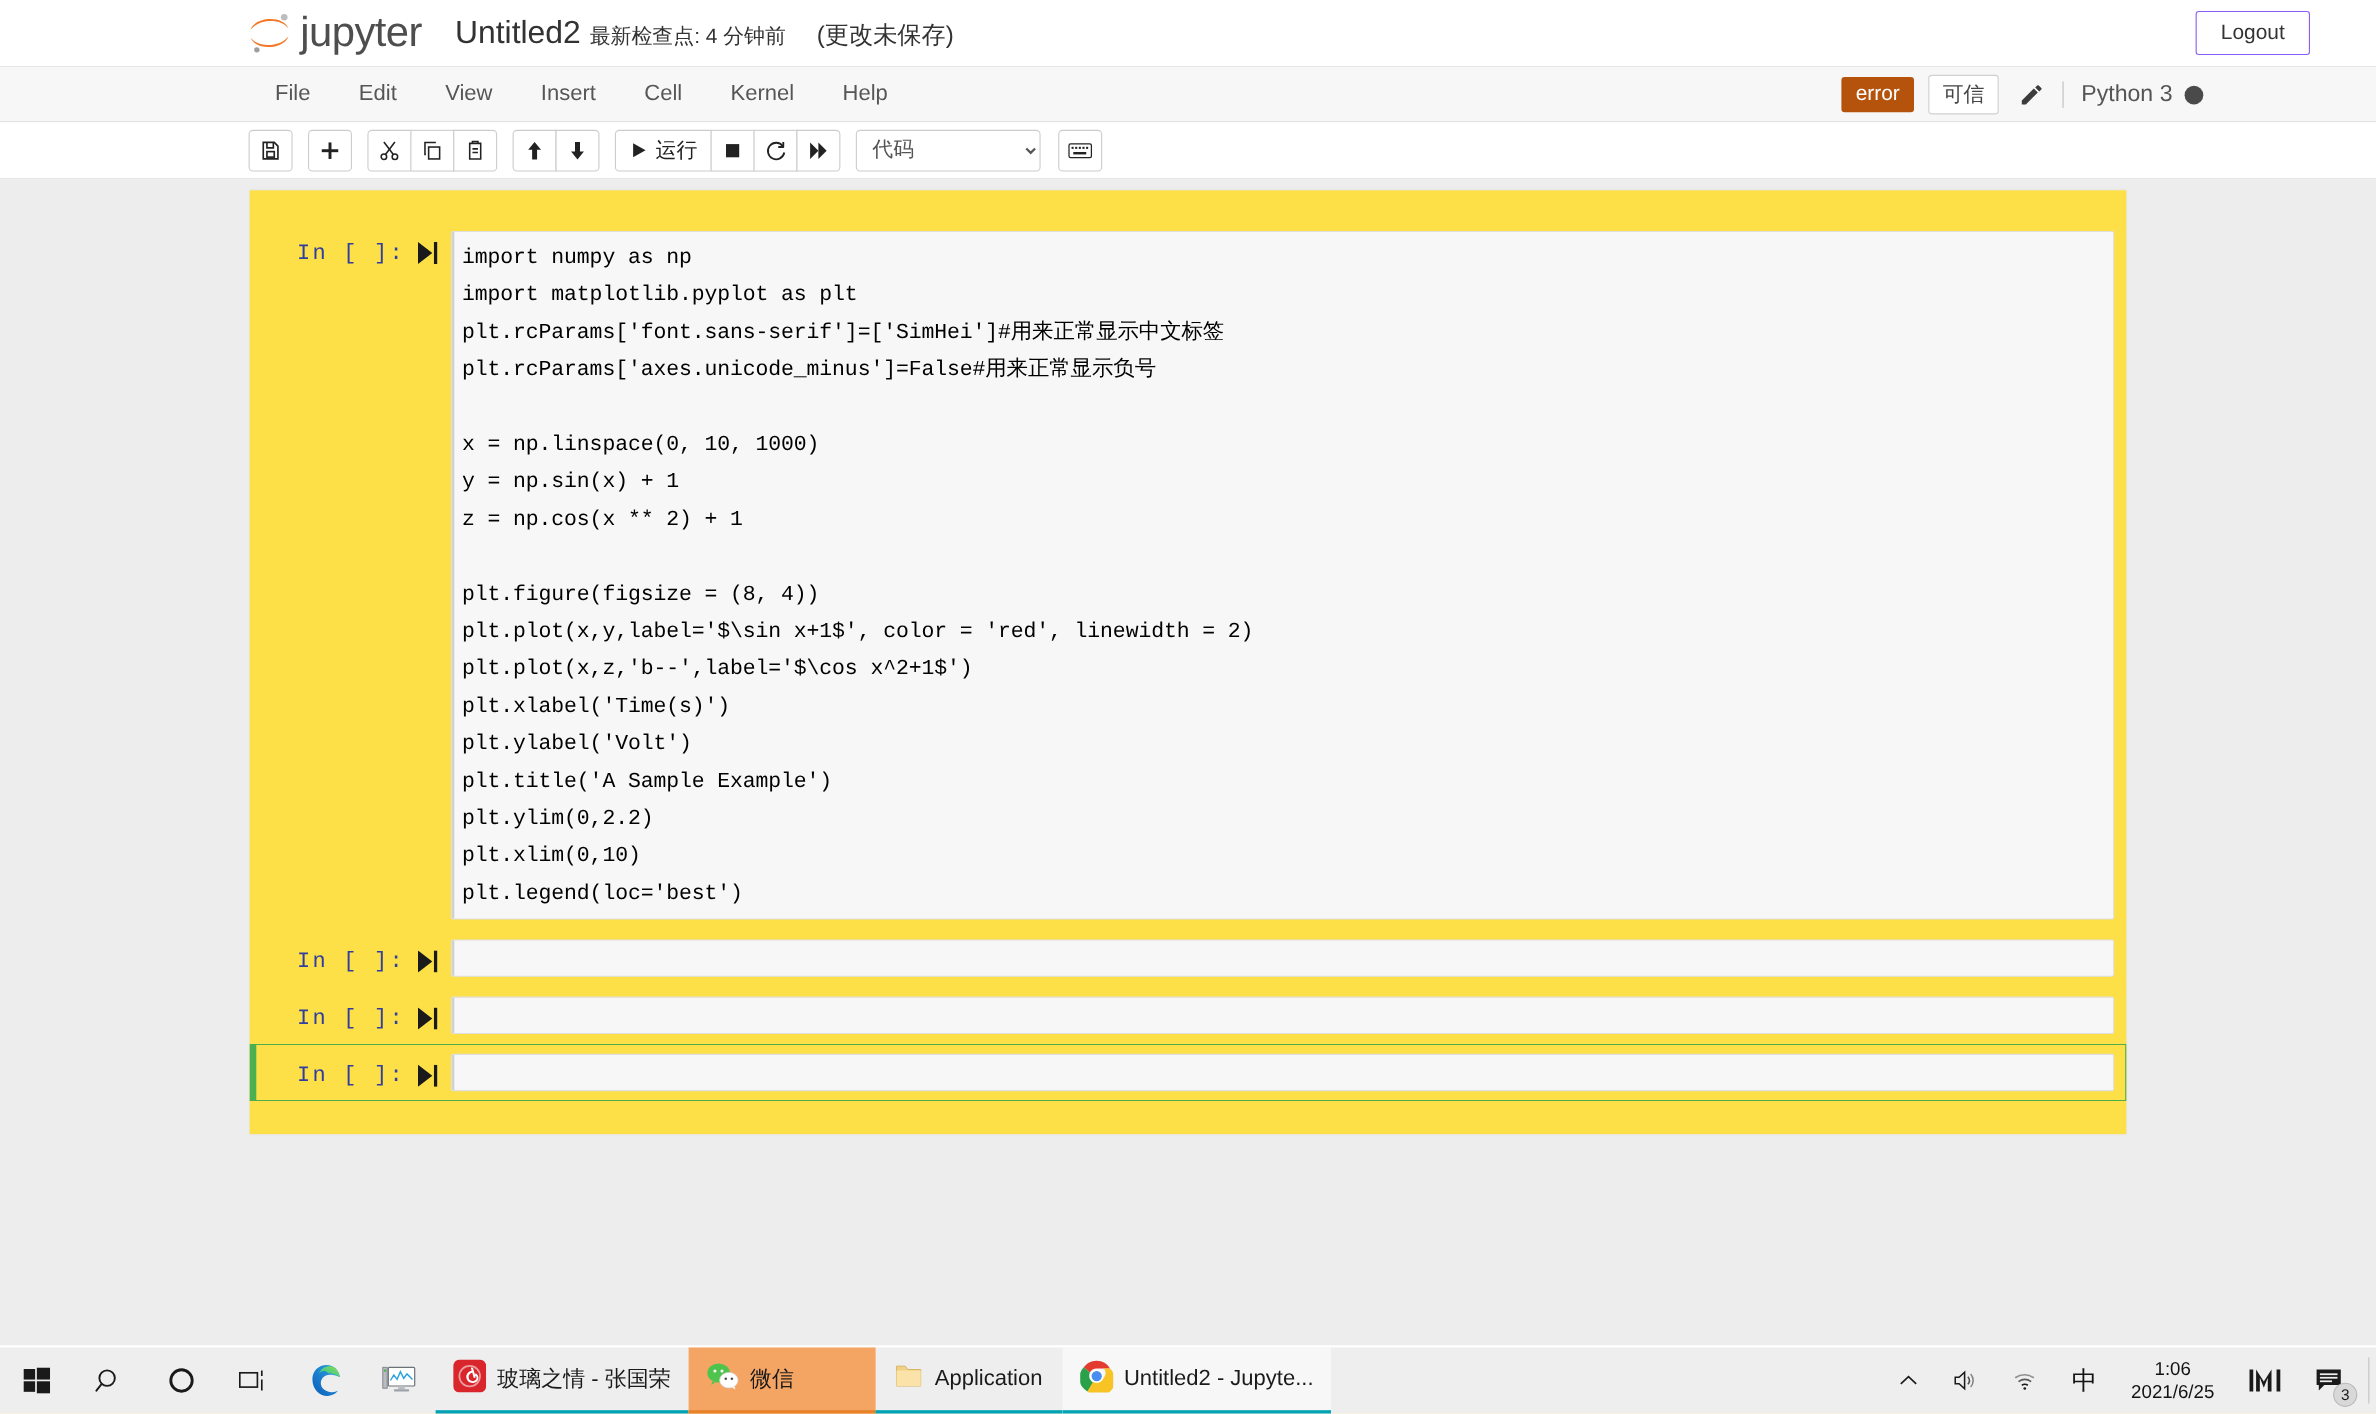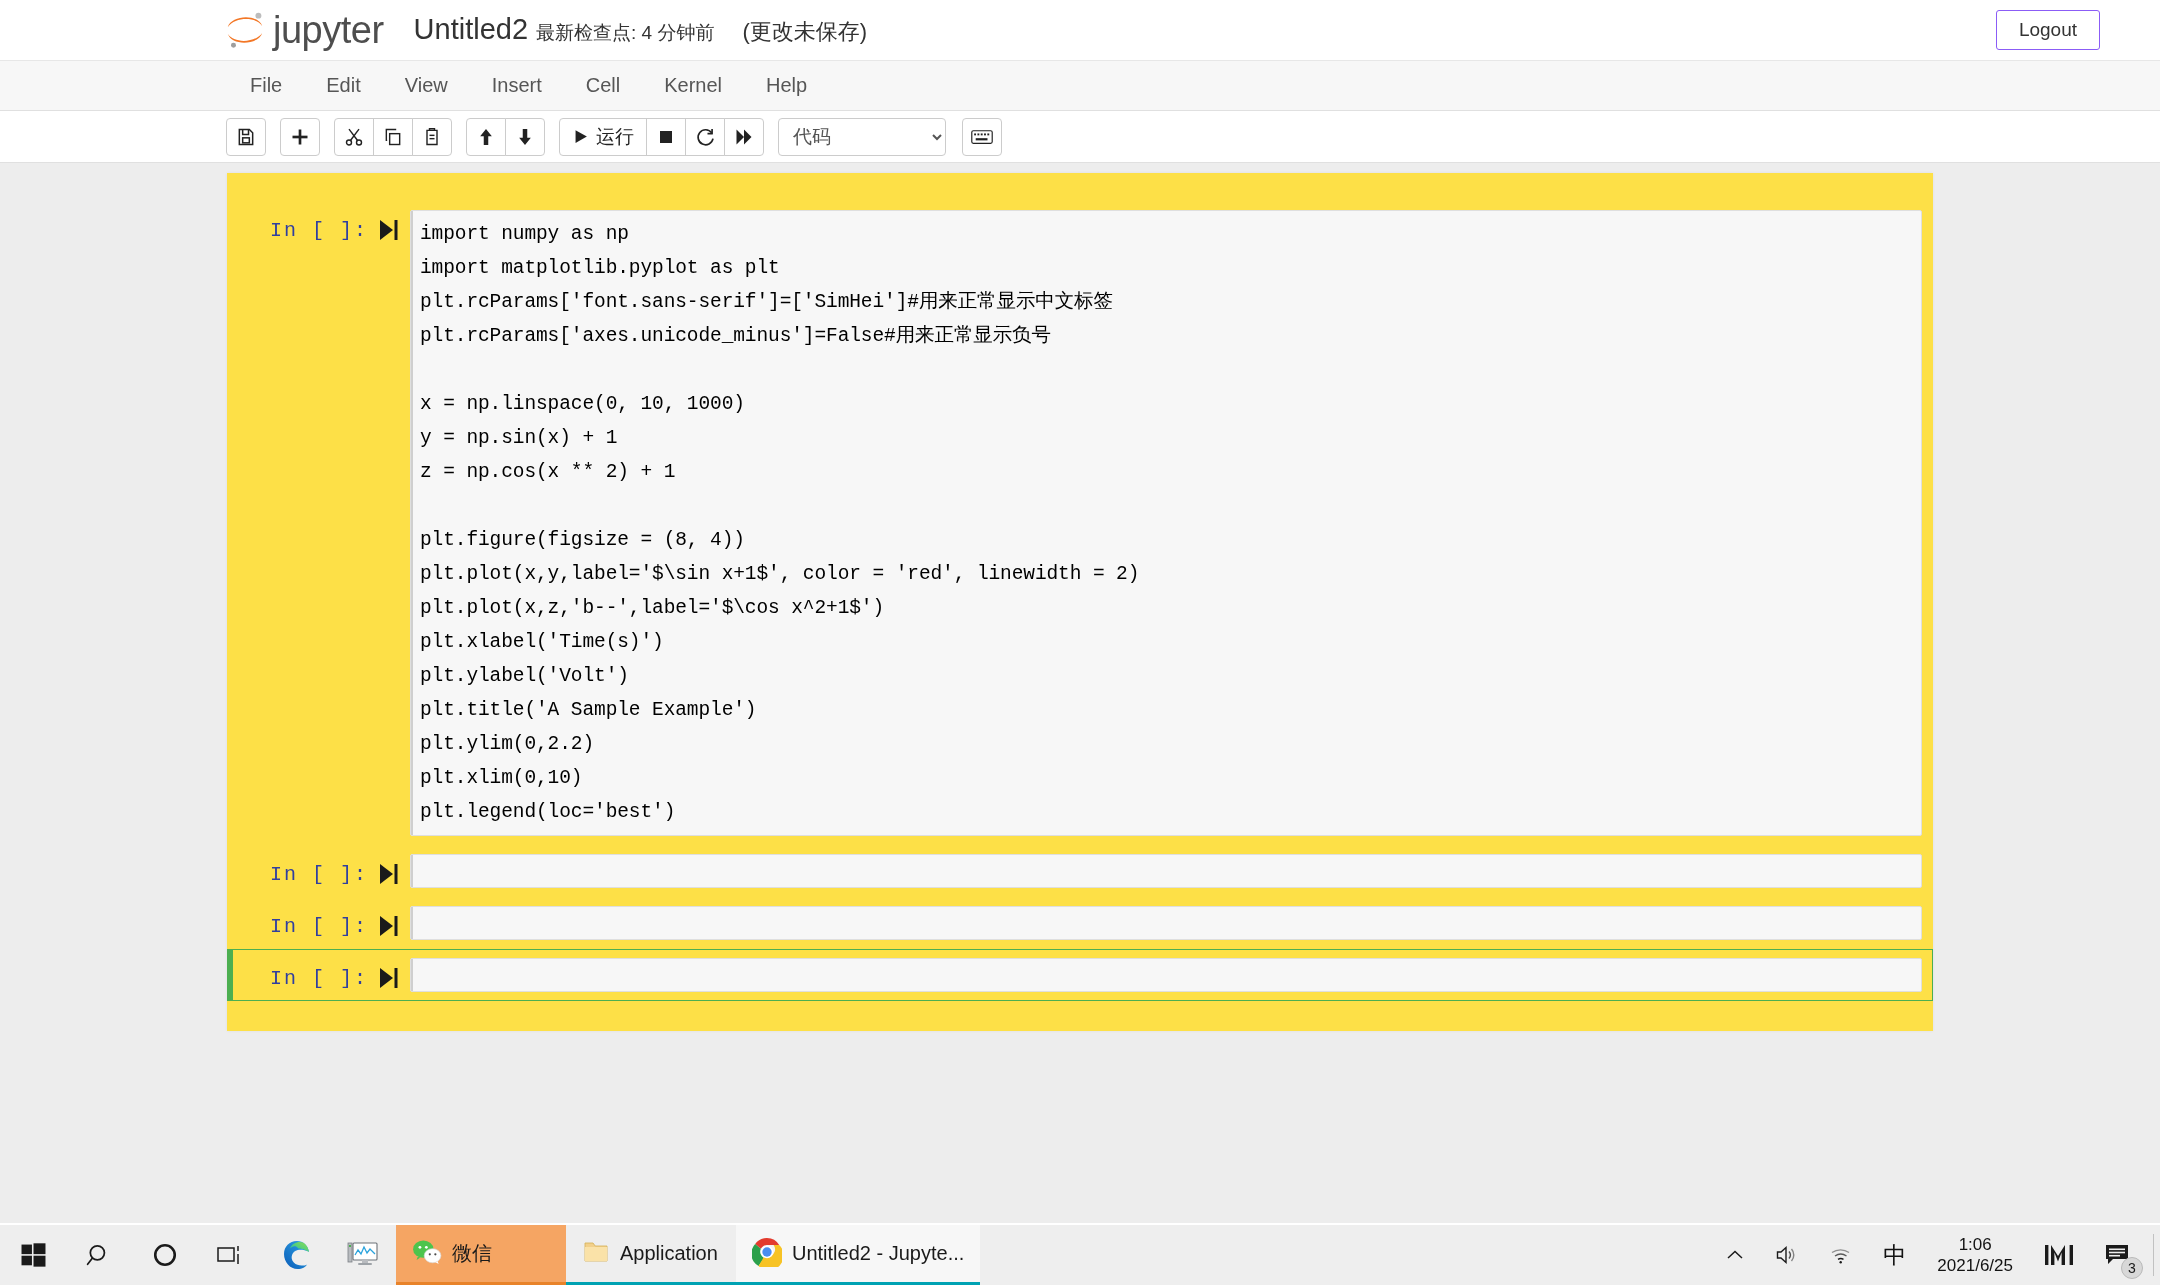--- a/index.html
+++ b/index.html
@@ -250,20 +250,32 @@
   <div id="menu-items">
     <div class="menu-item">File</div>
     <div class="menu-item">Edit</div>
     <div class="menu-item">View</div>
     <div class="menu-item">Insert</div>
     <div class="menu-item">Cell</div>
     <div class="menu-item">Kernel</div>
     <div class="menu-item">Help</div>
   </div>
 
+  <div id="kernel-status-group">
+    <span id="error-badge">error</span>
+    <span id="trusted-badge">可信</span>
+    <span id="edit-mode-icon">
+      <svg width="24" height="24" viewBox="0 0 24 24" fill="#3c3c3c">
+        <path d="M3 17.3V21h3.7L17.6 10.1l-3.7-3.7L3 17.3zm17.7-9.9c.4-.4.4-1 0-1.4l-2.3-2.3c-.4-.4-1-.4-1.4 0l-1.8 1.8 3.7 3.7 1.8-1.8z"></path>
+      </svg>
+    </span>
+    <span id="kernel-divider"></span>
+    <span id="kernel-name">Python 3</span>
+    <span id="kernel-idle-dot"></span>
+  </div>
 </div>
 
 <div id="toolbar">
   <div id="toolbar-inner">
 
     <div class="btn-group">
       <div class="tb-btn">
         <svg width="20" height="20" viewBox="0 0 24 24" fill="none" stroke="#222" stroke-width="1.8">
           <path d="M4 3h12l4 4v14H4z"></path>
             <path d="M8 3v6h7V3" fill="none"></path>
@@ -494,20 +506,30 @@
     <svg width="34" height="28" viewBox="0 0 34 28">
       <rect x="2" y="2" width="4" height="19" fill="#b9bcc0" stroke="#7b7f85" stroke-width="0.8"></rect>
       <rect x="3" y="4" width="2" height="2" fill="#4caf50"></rect>
       <rect x="7" y="2" width="24" height="17" rx="1" fill="#ffffff" stroke="#6d7278" stroke-width="1.1"></rect>
       <polyline points="9,14 12,9 15,13 18,6 21,12 24,8 29,13" fill="none" stroke="#2aa3dd" stroke-width="1.3"></polyline>
       <rect x="16" y="19" width="6" height="3" fill="#b9bcc0"></rect>
       <rect x="12" y="22" width="14" height="2" rx="1" fill="#9ea3a8"></rect>
     </svg>
   </div>
 
+  <div class="task-item underline-teal">
+    <span>
+      <svg width="30" height="30" viewBox="0 0 30 30">
+        <rect width="30" height="30" rx="6" fill="#d8262c"></rect>
+        <path d="M17.5 7.4c-.9-.5-1.6.1-1.3 1 .2.7.7 1.4.7 1.4-2.9.8-5 3-5 5.9 0 3.2 2.6 5.6 5.8 5.6 3 0 5.2-2.1 5.2-4.8 0-1.9-1.1-3.4-2.7-4l-.5 1.7c1 .4 1.6 1.3 1.6 2.4 0 1.7-1.4 3-3.4 3-2.2 0-3.9-1.6-3.9-3.8 0-1.9 1.3-3.5 3.3-4.1l1.4 5.1 1.8-.5-2.2-7.8c-.2-.7-.4-1-.8-1.1z" fill="#ffffff"></path>
+        <circle cx="15" cy="15" r="9.4" fill="none" stroke="#ffffff" stroke-width="1.6" opacity="0.55"></circle>
+      </svg>
+    </span>
+    <span class="task-label">玻璃之情 - 张国荣</span>
+  </div>
 
   <div class="task-item active-wechat">
     <span>
       <svg width="30" height="26" viewBox="0 0 32 28">
         <ellipse cx="12" cy="11" rx="11" ry="9.3" fill="#4ec44c"></ellipse>
         <path d="M6 19l-1.2 3.6L8.8 20z" fill="#4ec44c"></path>
         <circle cx="8.4" cy="9" r="1.5" fill="#ffffff"></circle>
           <circle cx="15.3" cy="9" r="1.5" fill="#ffffff"></circle>
         <ellipse cx="22" cy="18" rx="9" ry="7.6" fill="#ffffff" stroke="#d8d8d8" stroke-width="0.7"></ellipse>
         <path d="M27.5 24l1 3-3.3-2z" fill="#ffffff"></path>

